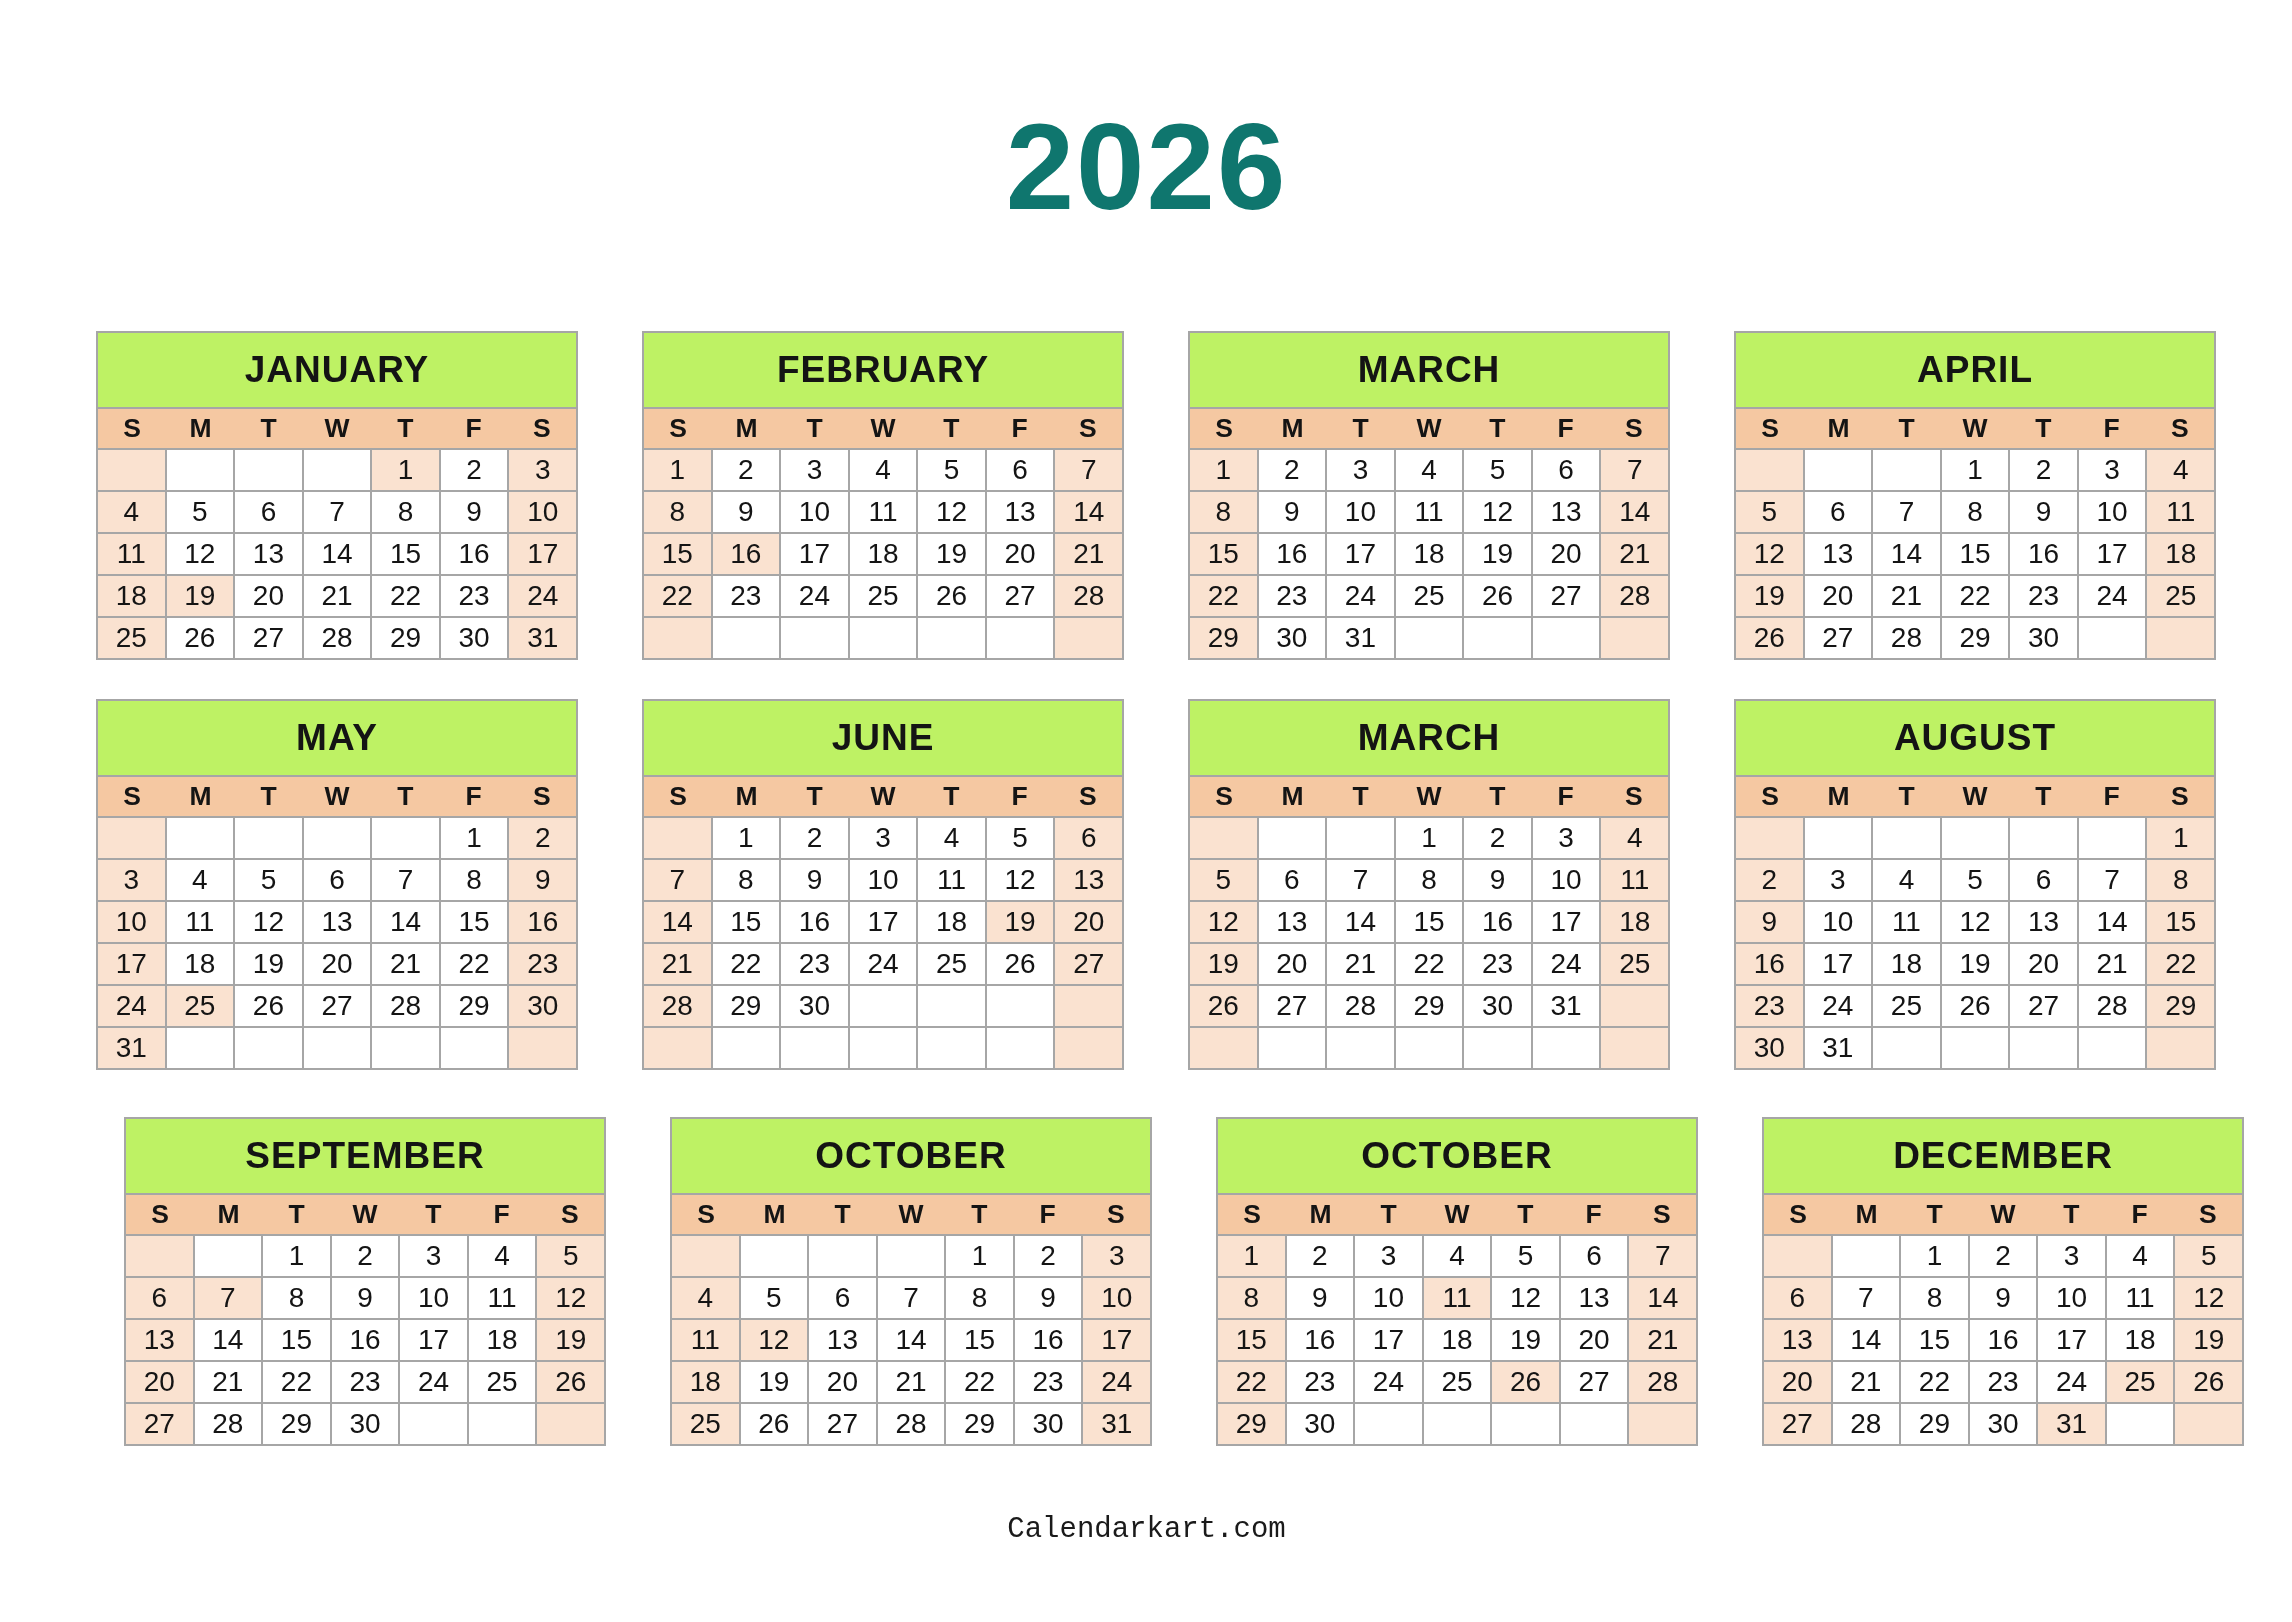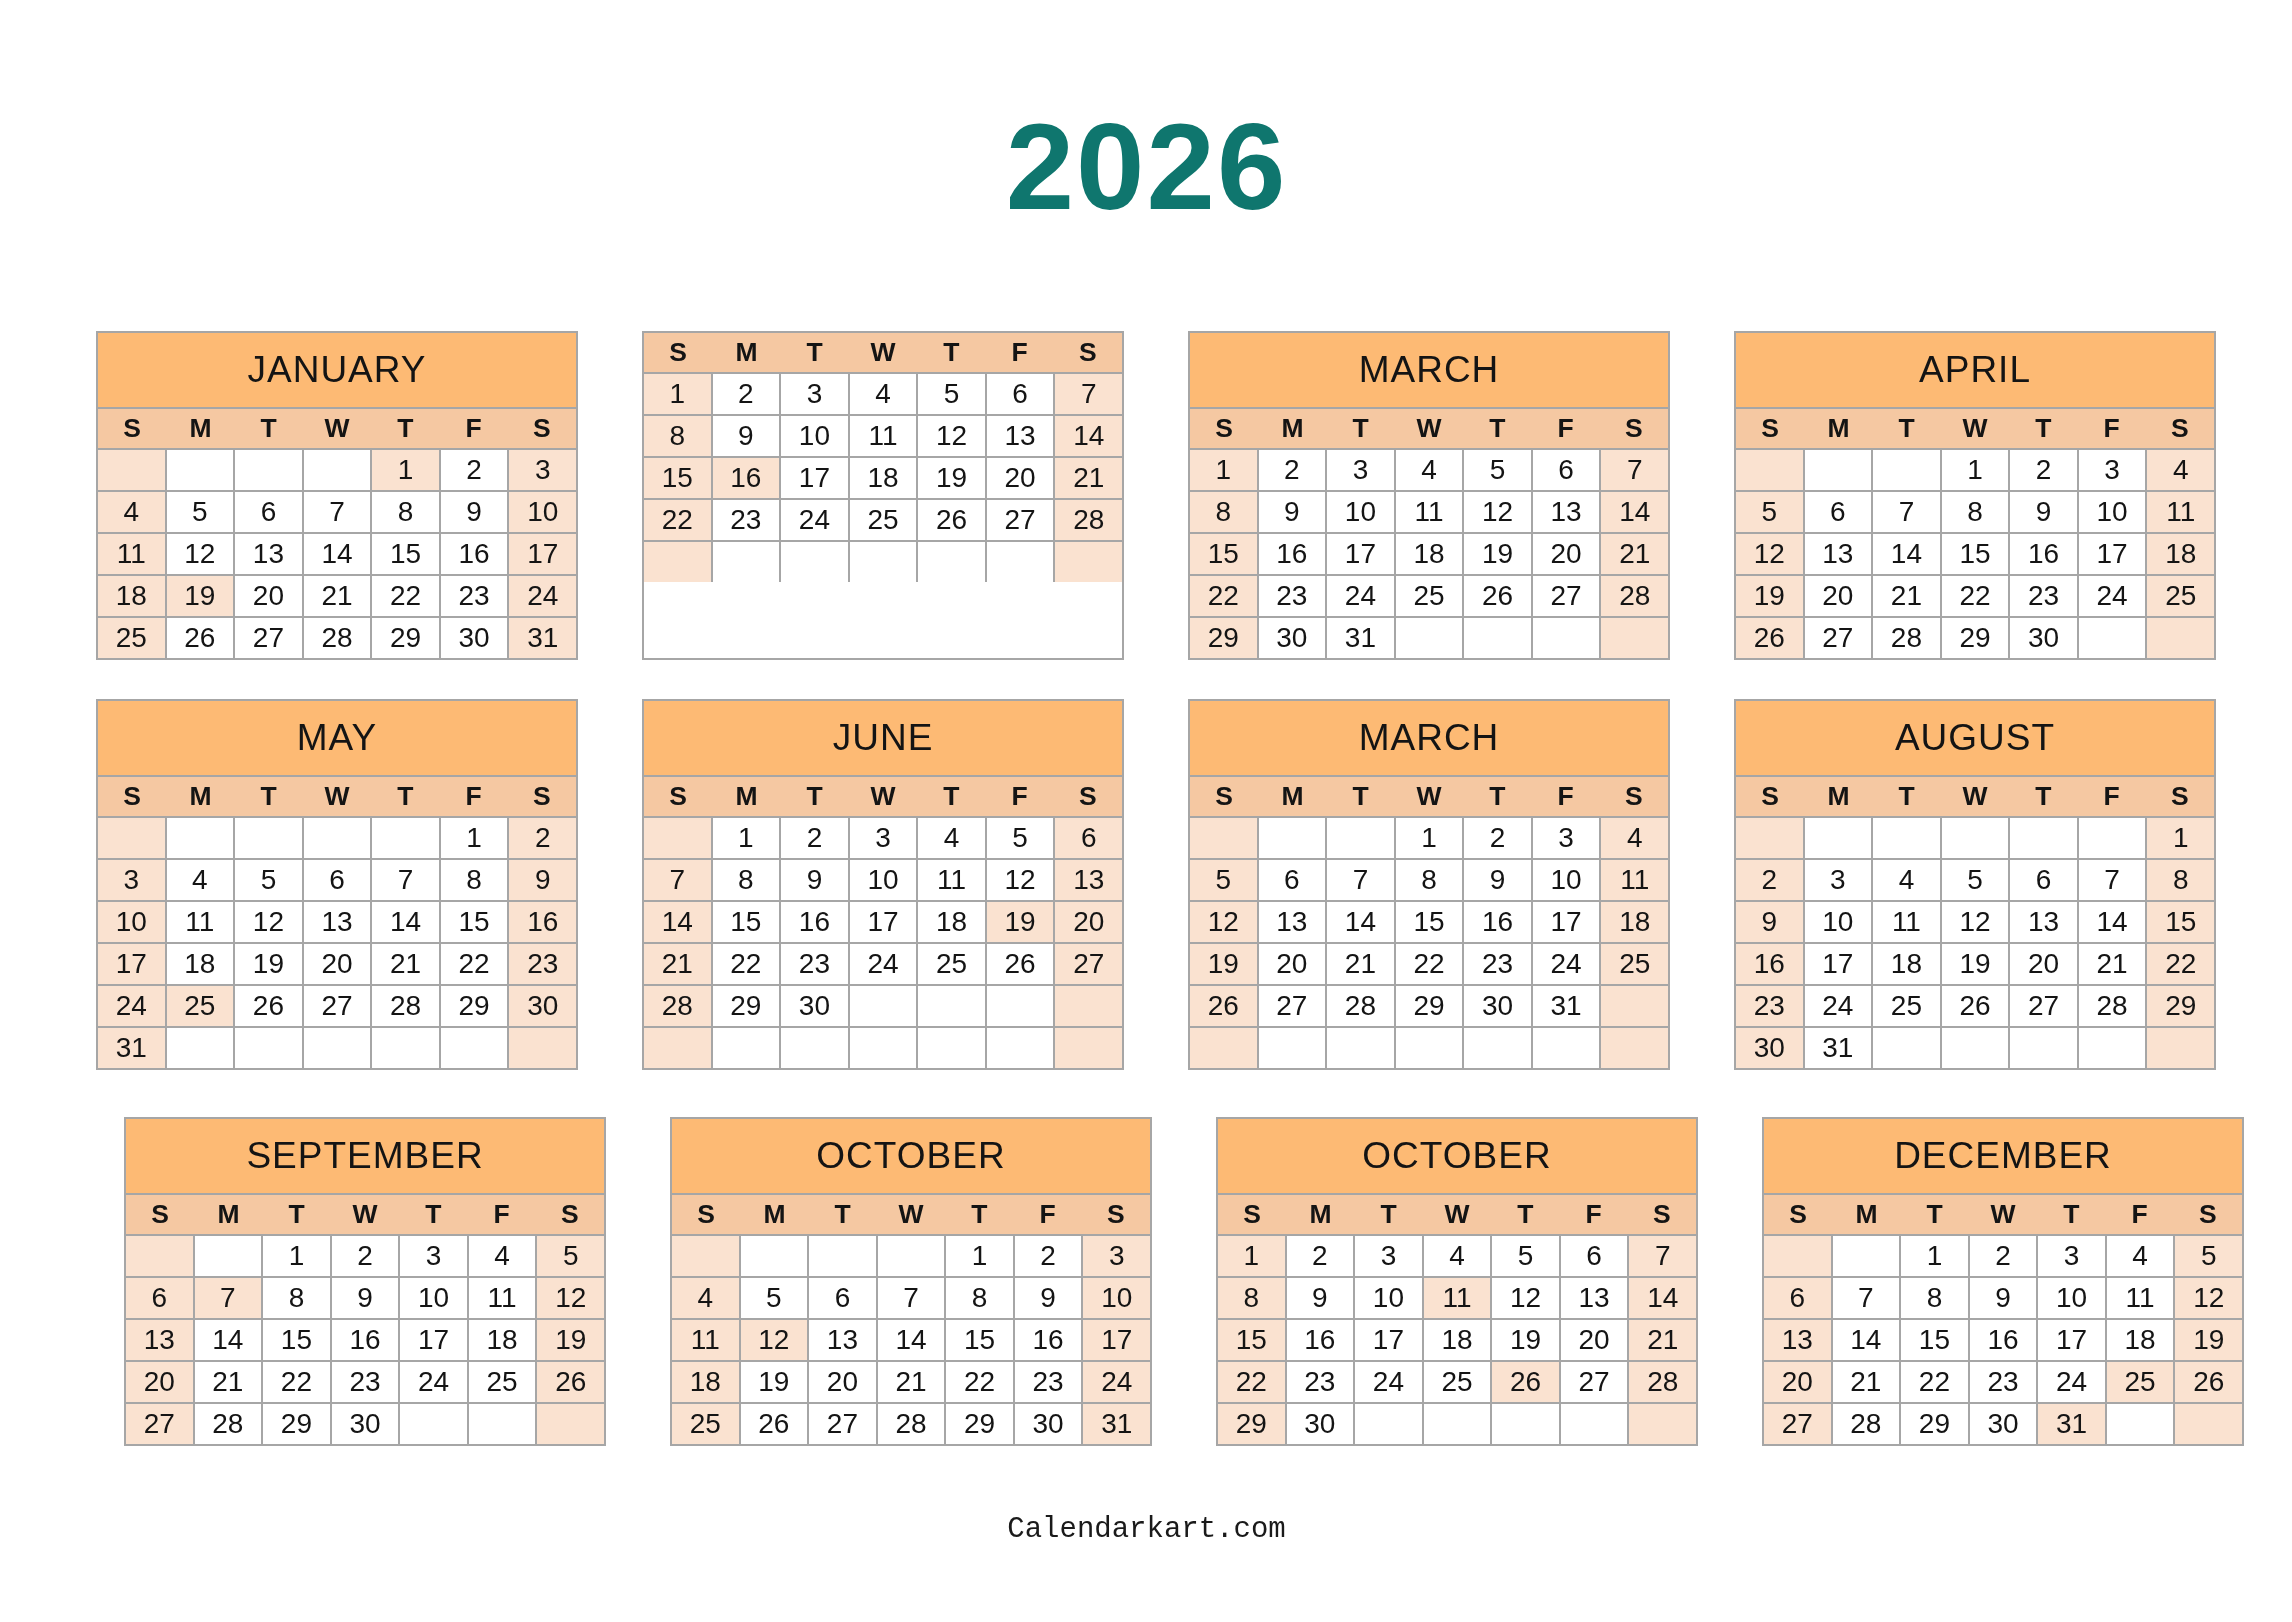--- a/index.html
+++ b/index.html
@@ -18,22 +18,22 @@
   }
   .band.b1{top:331px;}
   .band.b2{top:699px;border-radius:27px;}
   .band.b3{top:1117px;padding-left:28px;}
   .month{
     width:482px;box-sizing:border-box;background:#ffffff;
     border:2px solid var(--border,#A6A6A6);
   }
   .month-title{
     height:74px;display:flex;align-items:center;justify-content:center;
-    font-size:37px;font-weight:400;letter-spacing:1px;color:#141414;
-    border-bottom:2px solid var(--border,#A6A6A6);background:#fdba74;
+    font-size:37px;font-weight:700;letter-spacing:1px;color:#141414;
+    border-bottom:2px solid var(--border,#A6A6A6);background:#bef264;
   }
   .dow-row{
     height:39px;background:var(--header-bg,#F5C8A2);
     display:grid;grid-template-columns:repeat(7,1fr);
     align-items:center;text-align:center;
     font-weight:700;font-size:26.5px;color:#141414;
     border-bottom:2px solid var(--border,#A6A6A6);
   }
   .days{
     display:grid;grid-template-columns:repeat(7,1fr);grid-auto-rows:40px;
@@ -98,20 +98,21 @@
         <div class="day hl">25</div>
         <div class="day">26</div>
         <div class="day">27</div>
         <div class="day">28</div>
         <div class="day">29</div>
         <div class="day">30</div>
         <div class="day hl">31</div>
       </div>
     </div>
     <div class="month">
+      <div class="month-title">FEBRUARY</div>
       <div class="dow-row">
         <span>S</span>
         <span>M</span>
         <span>T</span>
         <span>W</span>
         <span>T</span>
         <span>F</span>
         <span>S</span>
       </div>
       <div class="days">

